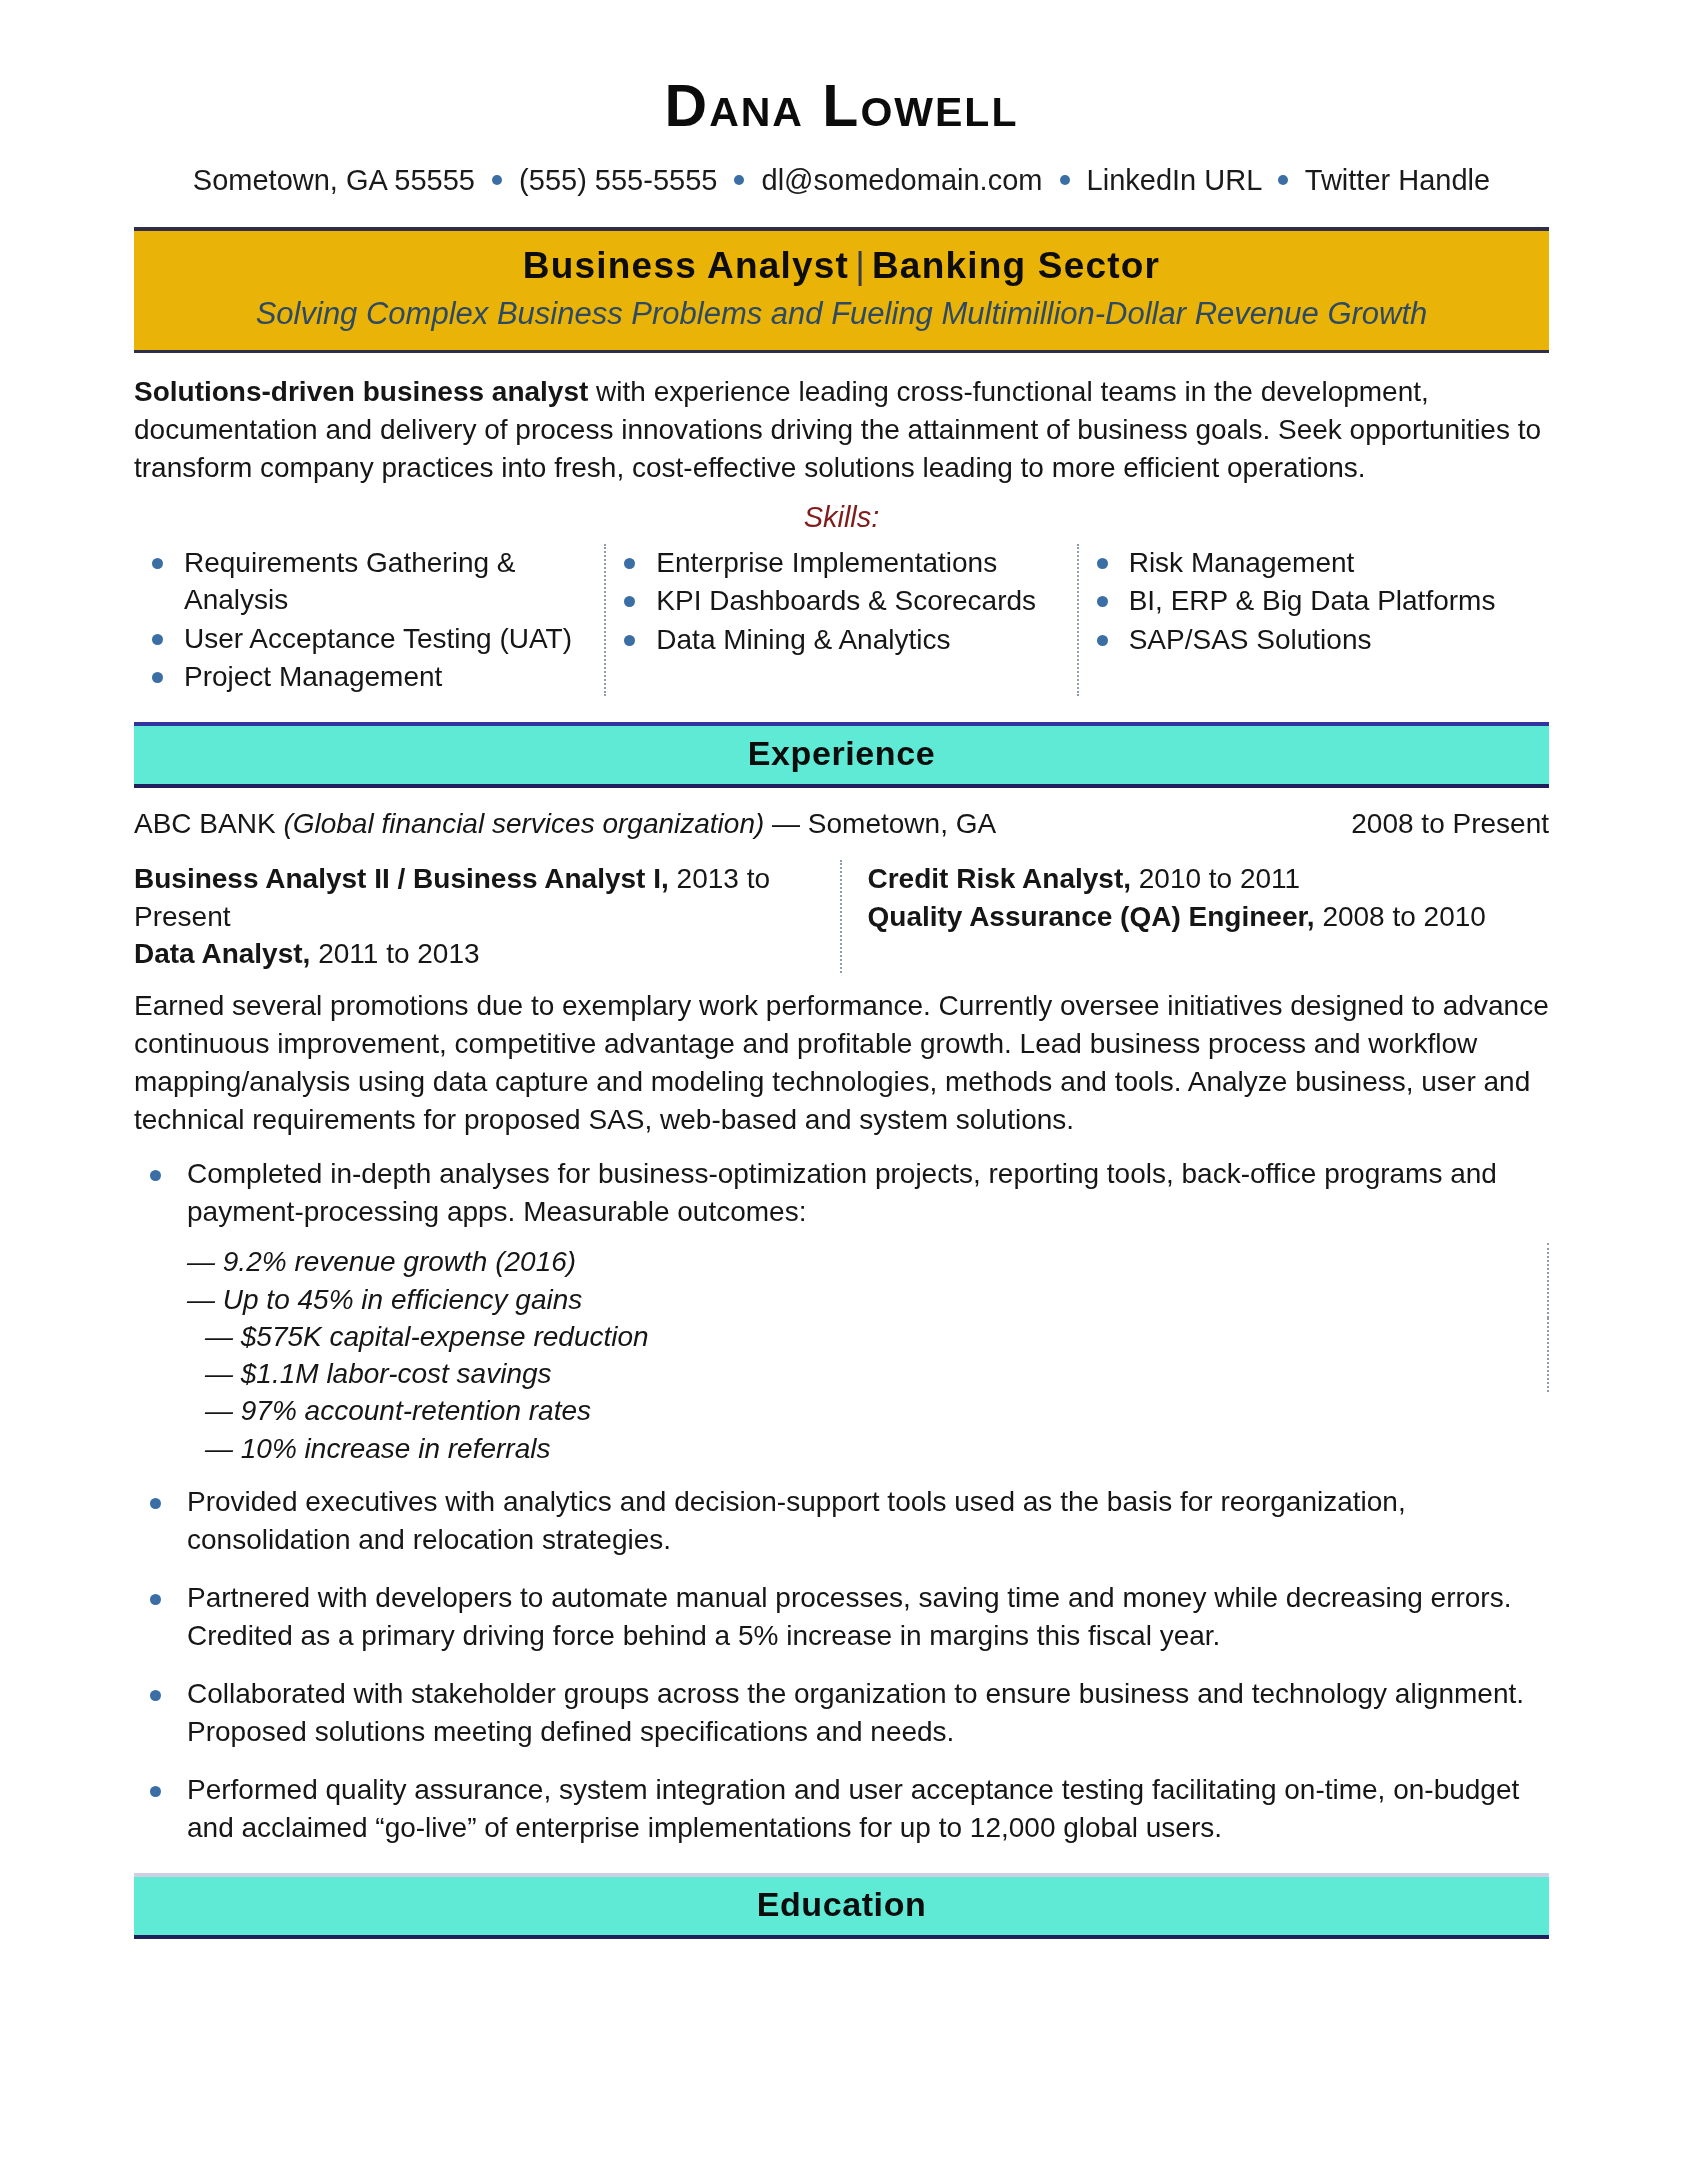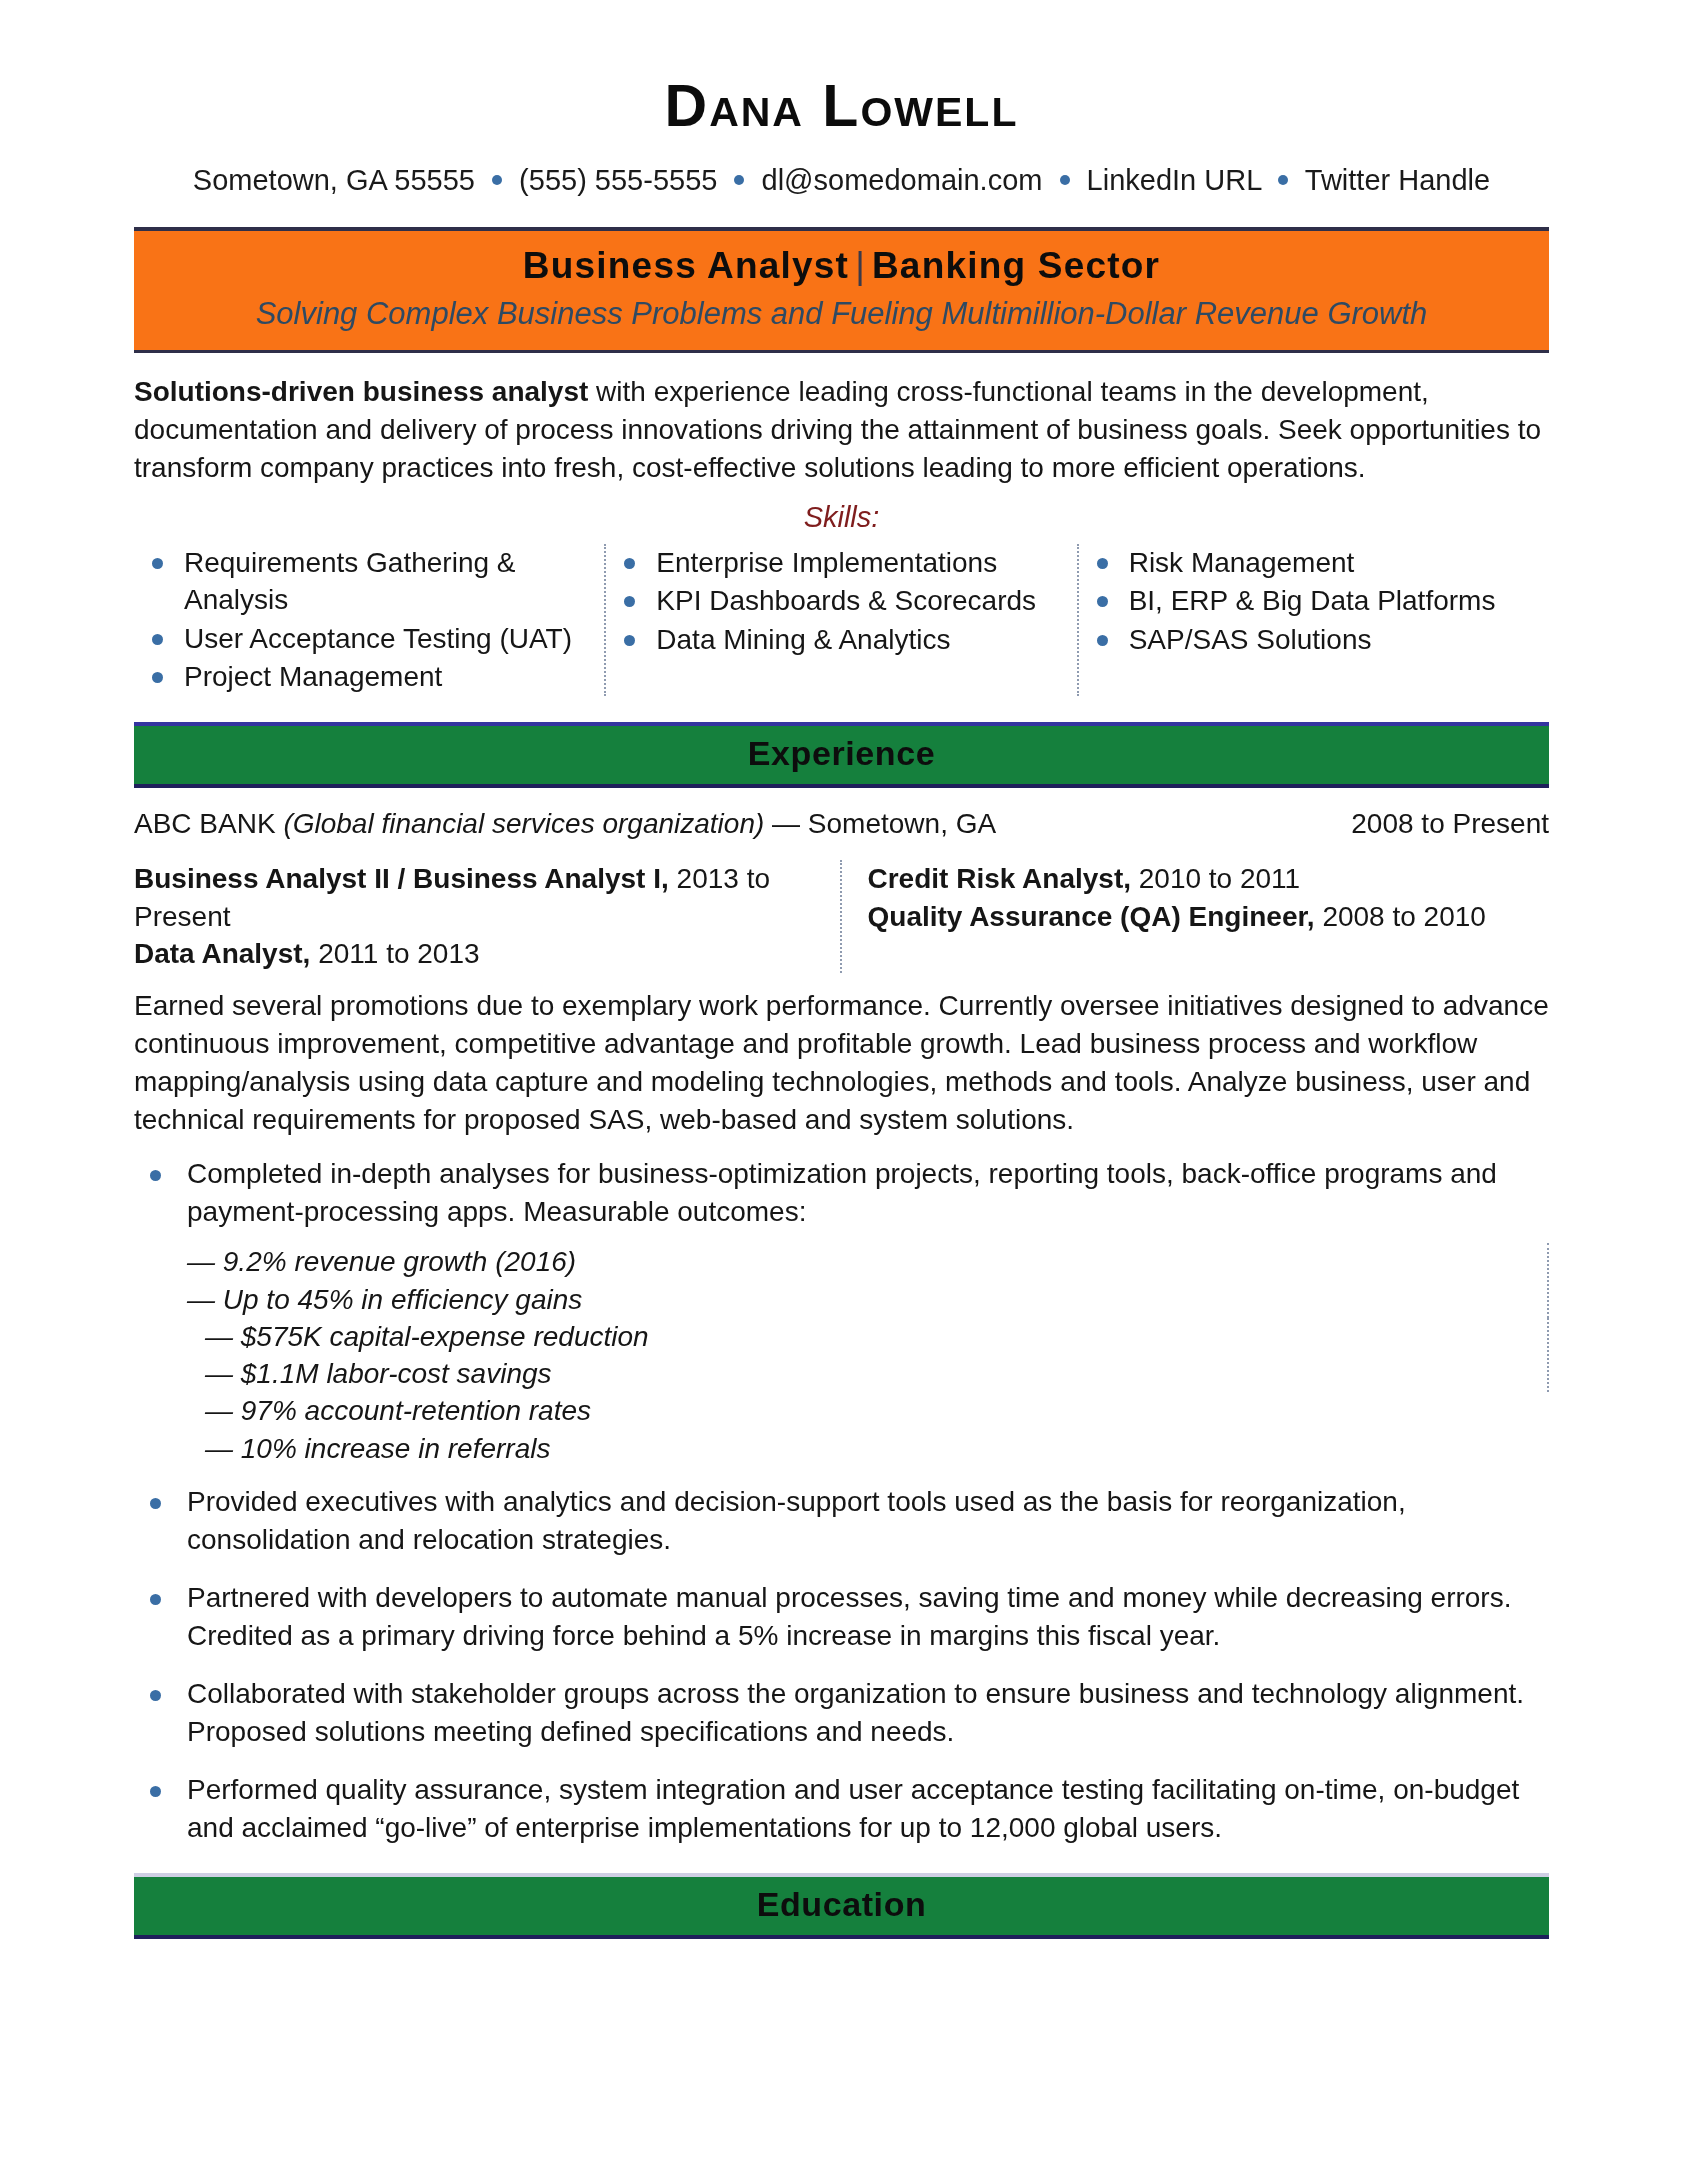--- a/index.html
+++ b/index.html
@@ -47,21 +47,21 @@
     height: 10px;
     border-radius: 50%;
     background: #3a6ea5;
     vertical-align: middle;
     margin: 0 9px 5px 9px;
   }
 
   
   .title-banner {
     margin-top: 28px;
-    background: #f97316;
+    background: #eab308;
     border-top: 4px solid #2f2f49;
     border-bottom: 3px solid #2f2f49;
     padding: 12px 20px 16px 20px;
   }
   .job-title {
     text-align: center;
     font-weight: bold;
     font-size: 37px;
     letter-spacing: 1.2px;
     color: #0d0d0d;
@@ -129,21 +129,21 @@
     left: 14px;
     top: 14px;
     width: 11px;
     height: 11px;
     border-radius: 50%;
     background: #3a6ea5;
   }
 
   
   .section-banner {
-    background: #15803d;
+    background: #5eead4;
     border-top: 4px solid #3434a0;
     border-bottom: 4px solid #1f1f5c;
     padding: 8px 10px 11px 10px;
     margin-top: 26px;
   }
   .section-banner.light-top {
     border-top: 4px solid #cfcfe4;
   }
   .section-banner h2 {
     margin: 0;

